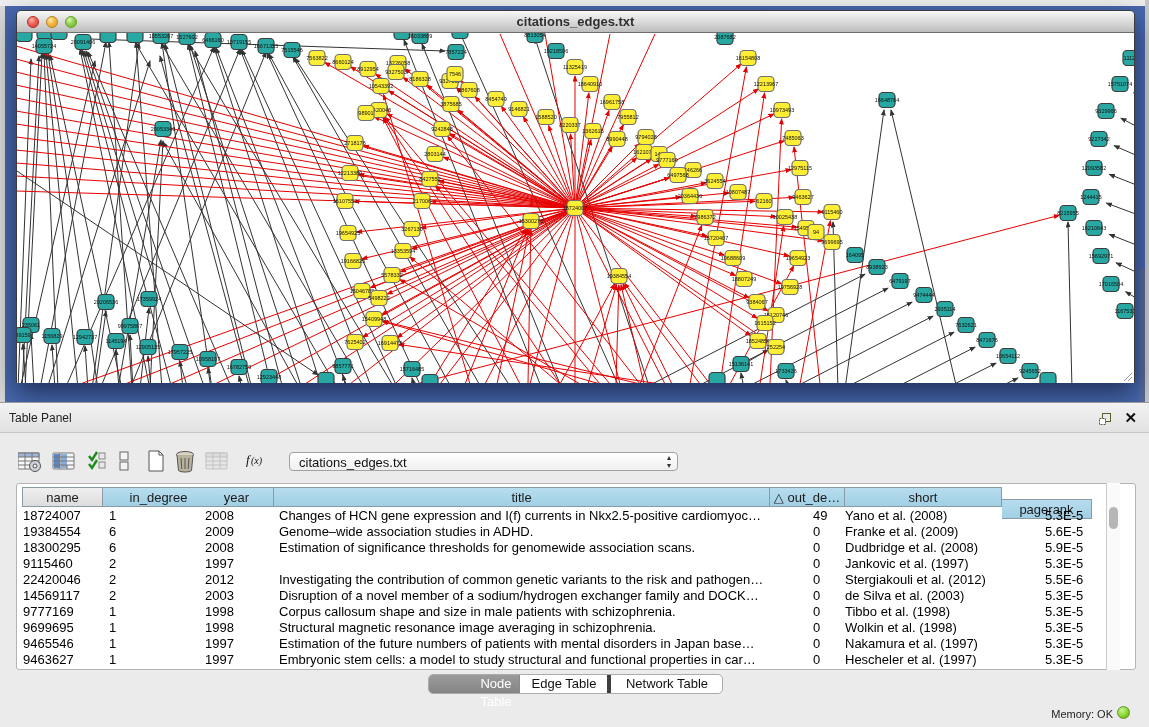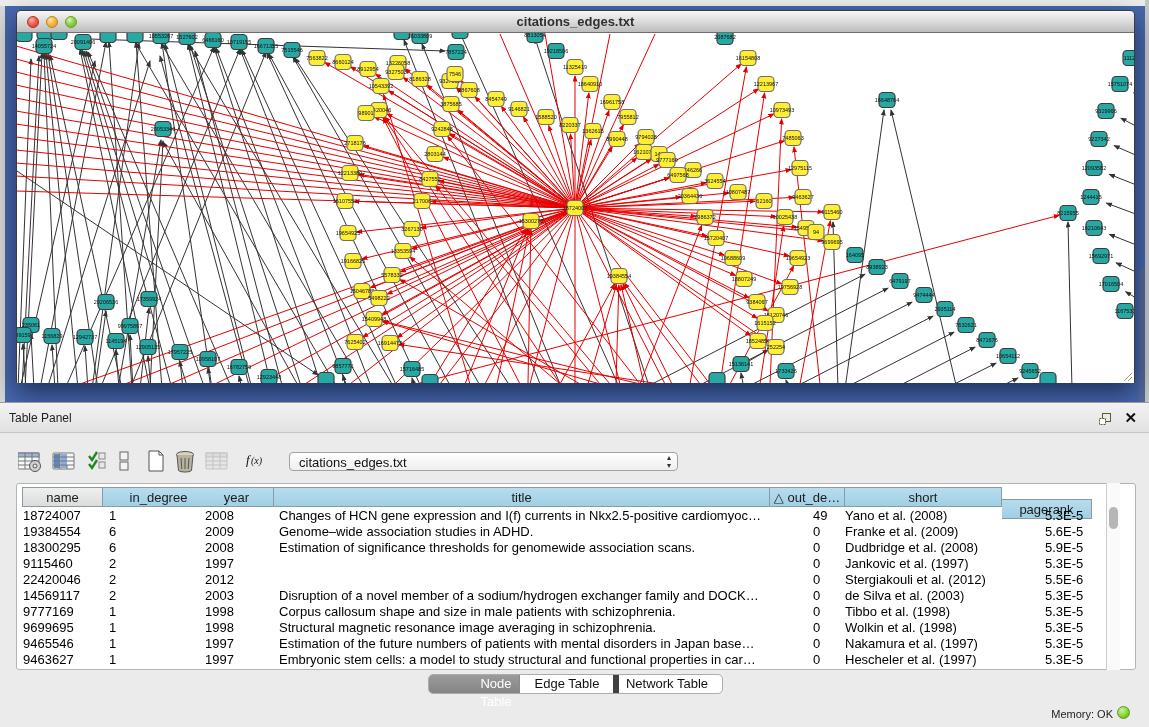--- a/index.html
+++ b/index.html
@@ -29,21 +29,21 @@
 #vsb { position:absolute; left:1106px; top:483px; width:14px; height:187px; background:#fafafa; border-left:1px solid #ccc; }
 #vsbt { position:absolute; left:2px; top:24px; width:9px; height:22px; background:#b6b6b6; border-radius:5px; }
 .hc { position:absolute; top:487px; height:20px; background:linear-gradient(#b7ddee,#a0cfe4); border:1px solid #8a9ba3; border-left:none; font-size:13px; color:#1b1b1b; text-align:center; line-height:19px; }
 .trow { position:absolute; left:17px; width:1088px; height:16px; font-size:13px; color:#000; }
 .trow span { position:absolute; top:0; white-space:nowrap; }
 .c0 { left:6px; } .c1 { left:92px; } .c2 { left:188px; } .c3 { left:262px; }
 .c4 { left:764px;margin-left:32px; } .c5 { left:828px; width:157px; text-align:left; } .c6 { left:988px;margin-left:40px; }
 #tabs { position:absolute; left:428px; top:674px; height:20px; border:1px solid #ababab; border-radius:5px; background:#fff; font-size:13px; }
 #tabs .seg { position:absolute; top:0; height:18px; line-height:18px; text-align:center; color:#111; }
 #seg1 { left:0; width:91px; background:linear-gradient(#9b9b9b,#848484); color:#fff !important; border-radius:4px 0 0 4px; border-right:1px solid #8a8a8a;padding-left:44px; }
-#seg2 { left:92px; width:98px; border-right:6px solid #404040; }
+#seg2 { left:92px; width:90px; border-right:4px solid #404040; }
 #seg3 { left:183px; width:110px; }
 #mem { position:absolute; right:36px; top:708px; font-size:11px; color:#222; }
 #memdot { position:absolute; right:19px; top:706px; width:13px; height:13px; border-radius:50%; background:radial-gradient(circle at 35% 30%,#c9f59a,#7ed321 60%,#5a9e12); border:1px solid #6a8f2f; }
 </style></head><body>
 <div id="top">
 <div id="tstrip"></div>
 <div id="lstrip"></div>
     <div id="rstrip"></div>
     <div id="rsb"></div>
 <div id="win">
@@ -660,20 +660,21 @@
     <span class="c1">2</span>
     <span class="c2">1997</span>
     <span class="c4">0</span>
     <span class="c5">Jankovic et al. (1997)</span>
     <span class="c6">5.3E-5</span>
   </div>
 <div class="trow" style="top:572px">
 <span class="c0">22420046</span>
     <span class="c1">2</span>
     <span class="c2">2012</span>
+    <span class="c3">Investigating the contribution of common genetic variants to the risk and pathogen…</span>
     <span class="c4">0</span>
     <span class="c5">Stergiakouli et al. (2012)</span>
     <span class="c6">5.5E-6</span>
   </div>
 <div class="trow" style="top:588px">
 <span class="c0">14569117</span>
     <span class="c1">2</span>
     <span class="c2">2003</span>
     <span class="c3">Disruption of a novel member of a sodium/hydrogen exchanger family and DOCK…</span>
     <span class="c4">0</span>

